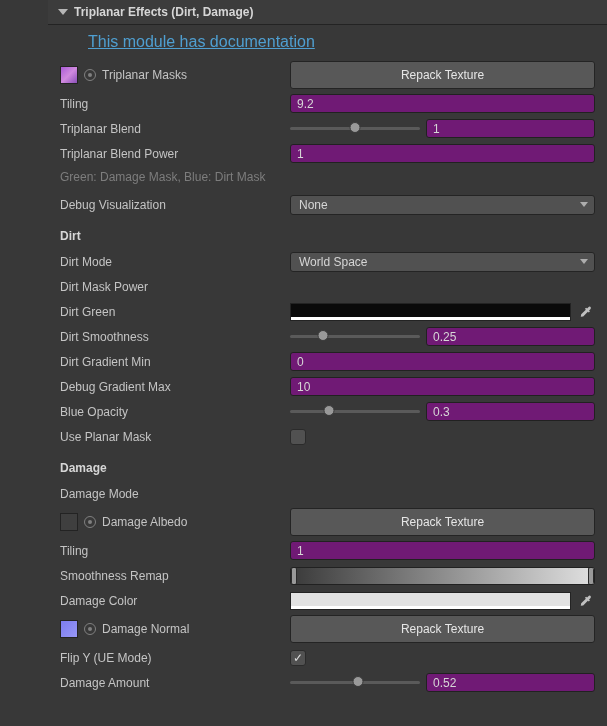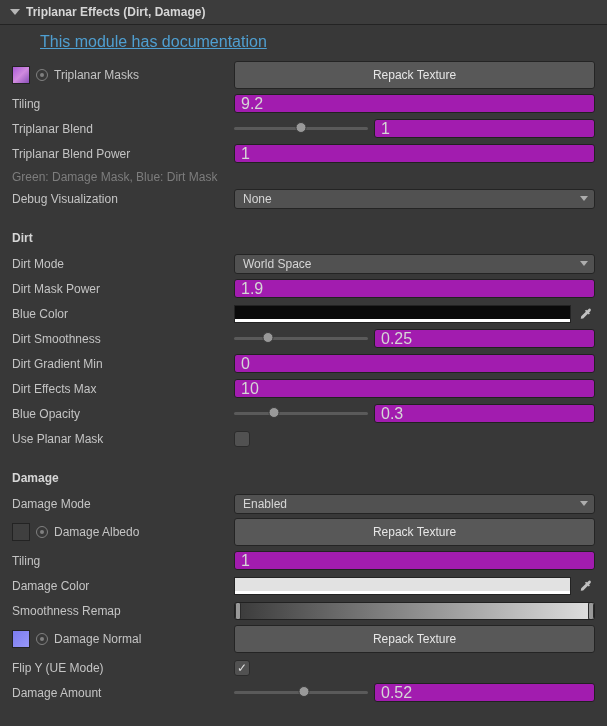--- a/index.html
+++ b/index.html
@@ -7,20 +7,21 @@
     margin: 0; padding: 0;
     background: #383838;
     font-family: "Segoe UI", Arial, sans-serif;
     font-size: 12px;
     color: #c4c4c4;
     width: 607px;
   }
   .panel {
     width: 607px;
     background: #383838;
+    padding-left: 48px;
   }
   .header {
     background: #3c3c3c;
     height: 25px;
     display: flex;
     align-items: center;
     padding: 0 6px;
     border-bottom: 1px solid #232323;
   }
   .foldout-arrow {
@@ -47,21 +48,21 @@
     text-decoration: underline;
     font-size: 16px;
     margin-bottom: 6px;
     margin-left: 28px;
     cursor: pointer;
   }
   .row {
     display: flex;
     align-items: center;
     min-height: 21px;
-    gap: 8px;
+    gap: 16px;
   }
   .label-col {
     flex: 0 0 214px;
     display: flex;
     align-items: center;
     gap: 6px;
     padding-left: 0;
   }
   .lbl {
     color: #c4c4c4;
@@ -112,26 +113,26 @@
     color: #e6e6e6;
     font-size: 12px;
     display: flex;
     align-items: center;
     justify-content: center;
     cursor: pointer;
   }
   .num-input {
     flex: 1 1 auto;
     height: 19px;
-    background: #a21caf;
+    background: #701a75;
     border: 1px solid #212121;
     border-radius: 3px;
     color: #d6d6d6;
     padding: 0 6px;
-    font-size: 16px;
+    font-size: 12px;
     font-family: inherit;
     display: flex;
     align-items: center;
   }
   .num-input.small {
     flex: 0 0 70px;
   }
   .slider {
     flex: 1 1 auto;
     height: 20px;
@@ -171,25 +172,26 @@
   .select-arrow {
     width: 0; height: 0;
     border-left: 4px solid transparent;
     border-right: 4px solid transparent;
     border-top: 5px solid #adadad;
   }
   .hint {
     color: #7d7d7d;
     font-size: 12px;
     margin-top: 2px;
+    margin-bottom: 6px;
   }
   .section-title {
     font-weight: 600;
     color: #d6d6d6;
-    margin-top: 18px;
+    margin-top: 10px;
     margin-bottom: 4px;
   }
   .color-field {
     flex: 1 1 auto;
     height: 18px;
     border: 1px solid #232323;
     background: #0a0a0a;
     display: flex;
     align-items: flex-end;
   }
@@ -330,28 +332,25 @@
           <span>World Space</span>
           <div class="select-arrow"></div>
         </div>
       </div>
     </div>
 
     <div class="row">
       <div class="label-col">
           <span class="lbl">Dirt Mask Power</span>
         </div>
-      <div class="value-col">
-        <input class="num-input" value="1.9" style="">
-      </div>
-    </div>
-
-    <div class="row">
-      <div class="label-col">
-          <span class="lbl">Blue Color</span>
+    </div>
+
+    <div class="row">
+      <div class="label-col">
+          <span class="lbl">Dirt Green</span>
         </div>
       <div class="value-col">
         <div class="color-field black">
             <div class="alpha-bar"></div>
           </div>
         <div class="eyedrop">
           <svg viewBox="0 0 16 16">
               <path d="M13.5 2.5a2 2 0 0 0-2.8 0l-1.5 1.5-1-1-1.4 1.4 1 1-5.3 5.3-.5 2.8 2.8-.5 5.3-5.3 1 1 1.4-1.4-1-1 1.5-1.5a2 2 0 0 0 0-2.8z" fill="#c0c0c0"></path>
             </svg>
         </div>
@@ -376,21 +375,21 @@
       <div class="label-col">
           <span class="lbl">Dirt Gradient Min</span>
         </div>
       <div class="value-col">
         <input class="num-input" value="0" style="">
       </div>
     </div>
 
     <div class="row">
       <div class="label-col">
-          <span class="lbl">Dirt Effects Max</span>
+          <span class="lbl">Debug Gradient Max</span>
         </div>
       <div class="value-col">
         <input class="num-input" value="10" style="">
       </div>
     </div>
 
     <div class="row">
       <div class="label-col">
           <span class="lbl">Blue Opacity</span>
         </div>
@@ -412,45 +411,52 @@
         <div class="checkbox"></div>
       </div>
     </div>
 
     <div class="section-title">Damage</div>
 
     <div class="row">
       <div class="label-col">
           <span class="lbl">Damage Mode</span>
         </div>
-      <div class="value-col">
-        <div class="select">
-          <span>Enabled</span>
-          <div class="select-arrow"></div>
-        </div>
-      </div>
     </div>
 
     <div class="row">
       <div class="label-col">
         <div class="tex-swatch empty"></div>
         <div class="picker-icon"></div>
         <span class="lbl">Damage Albedo</span>
       </div>
       <div class="value-col">
         <div class="btn">Repack Texture</div>
       </div>
     </div>
 
     <div class="row">
       <div class="label-col">
           <span class="lbl">Tiling</span>
         </div>
       <div class="value-col">
         <input class="num-input" value="1" style="">
+      </div>
+    </div>
+
+    <div class="row">
+      <div class="label-col">
+          <span class="lbl">Smoothness Remap</span>
+        </div>
+      <div class="value-col">
+        <div class="remap">
+          <div class="remap-fill"></div>
+          <div class="remap-left"></div>
+          <div class="remap-right"></div>
+        </div>
       </div>
     </div>
 
     <div class="row">
       <div class="label-col">
           <span class="lbl">Damage Color</span>
         </div>
       <div class="value-col">
         <div class="color-field white">
             <div class="alpha-bar"></div>
@@ -458,33 +464,20 @@
         <div class="eyedrop">
           <svg viewBox="0 0 16 16">
               <path d="M13.5 2.5a2 2 0 0 0-2.8 0l-1.5 1.5-1-1-1.4 1.4 1 1-5.3 5.3-.5 2.8 2.8-.5 5.3-5.3 1 1 1.4-1.4-1-1 1.5-1.5a2 2 0 0 0 0-2.8z" fill="#c0c0c0"></path>
             </svg>
         </div>
       </div>
     </div>
 
     <div class="row">
       <div class="label-col">
-          <span class="lbl">Smoothness Remap</span>
-        </div>
-      <div class="value-col">
-        <div class="remap">
-          <div class="remap-fill"></div>
-          <div class="remap-left"></div>
-          <div class="remap-right"></div>
-        </div>
-      </div>
-    </div>
-
-    <div class="row">
-      <div class="label-col">
         <div class="tex-swatch normal"></div>
         <div class="picker-icon"></div>
         <span class="lbl">Damage Normal</span>
       </div>
       <div class="value-col">
         <div class="btn">Repack Texture</div>
       </div>
     </div>
 
 

